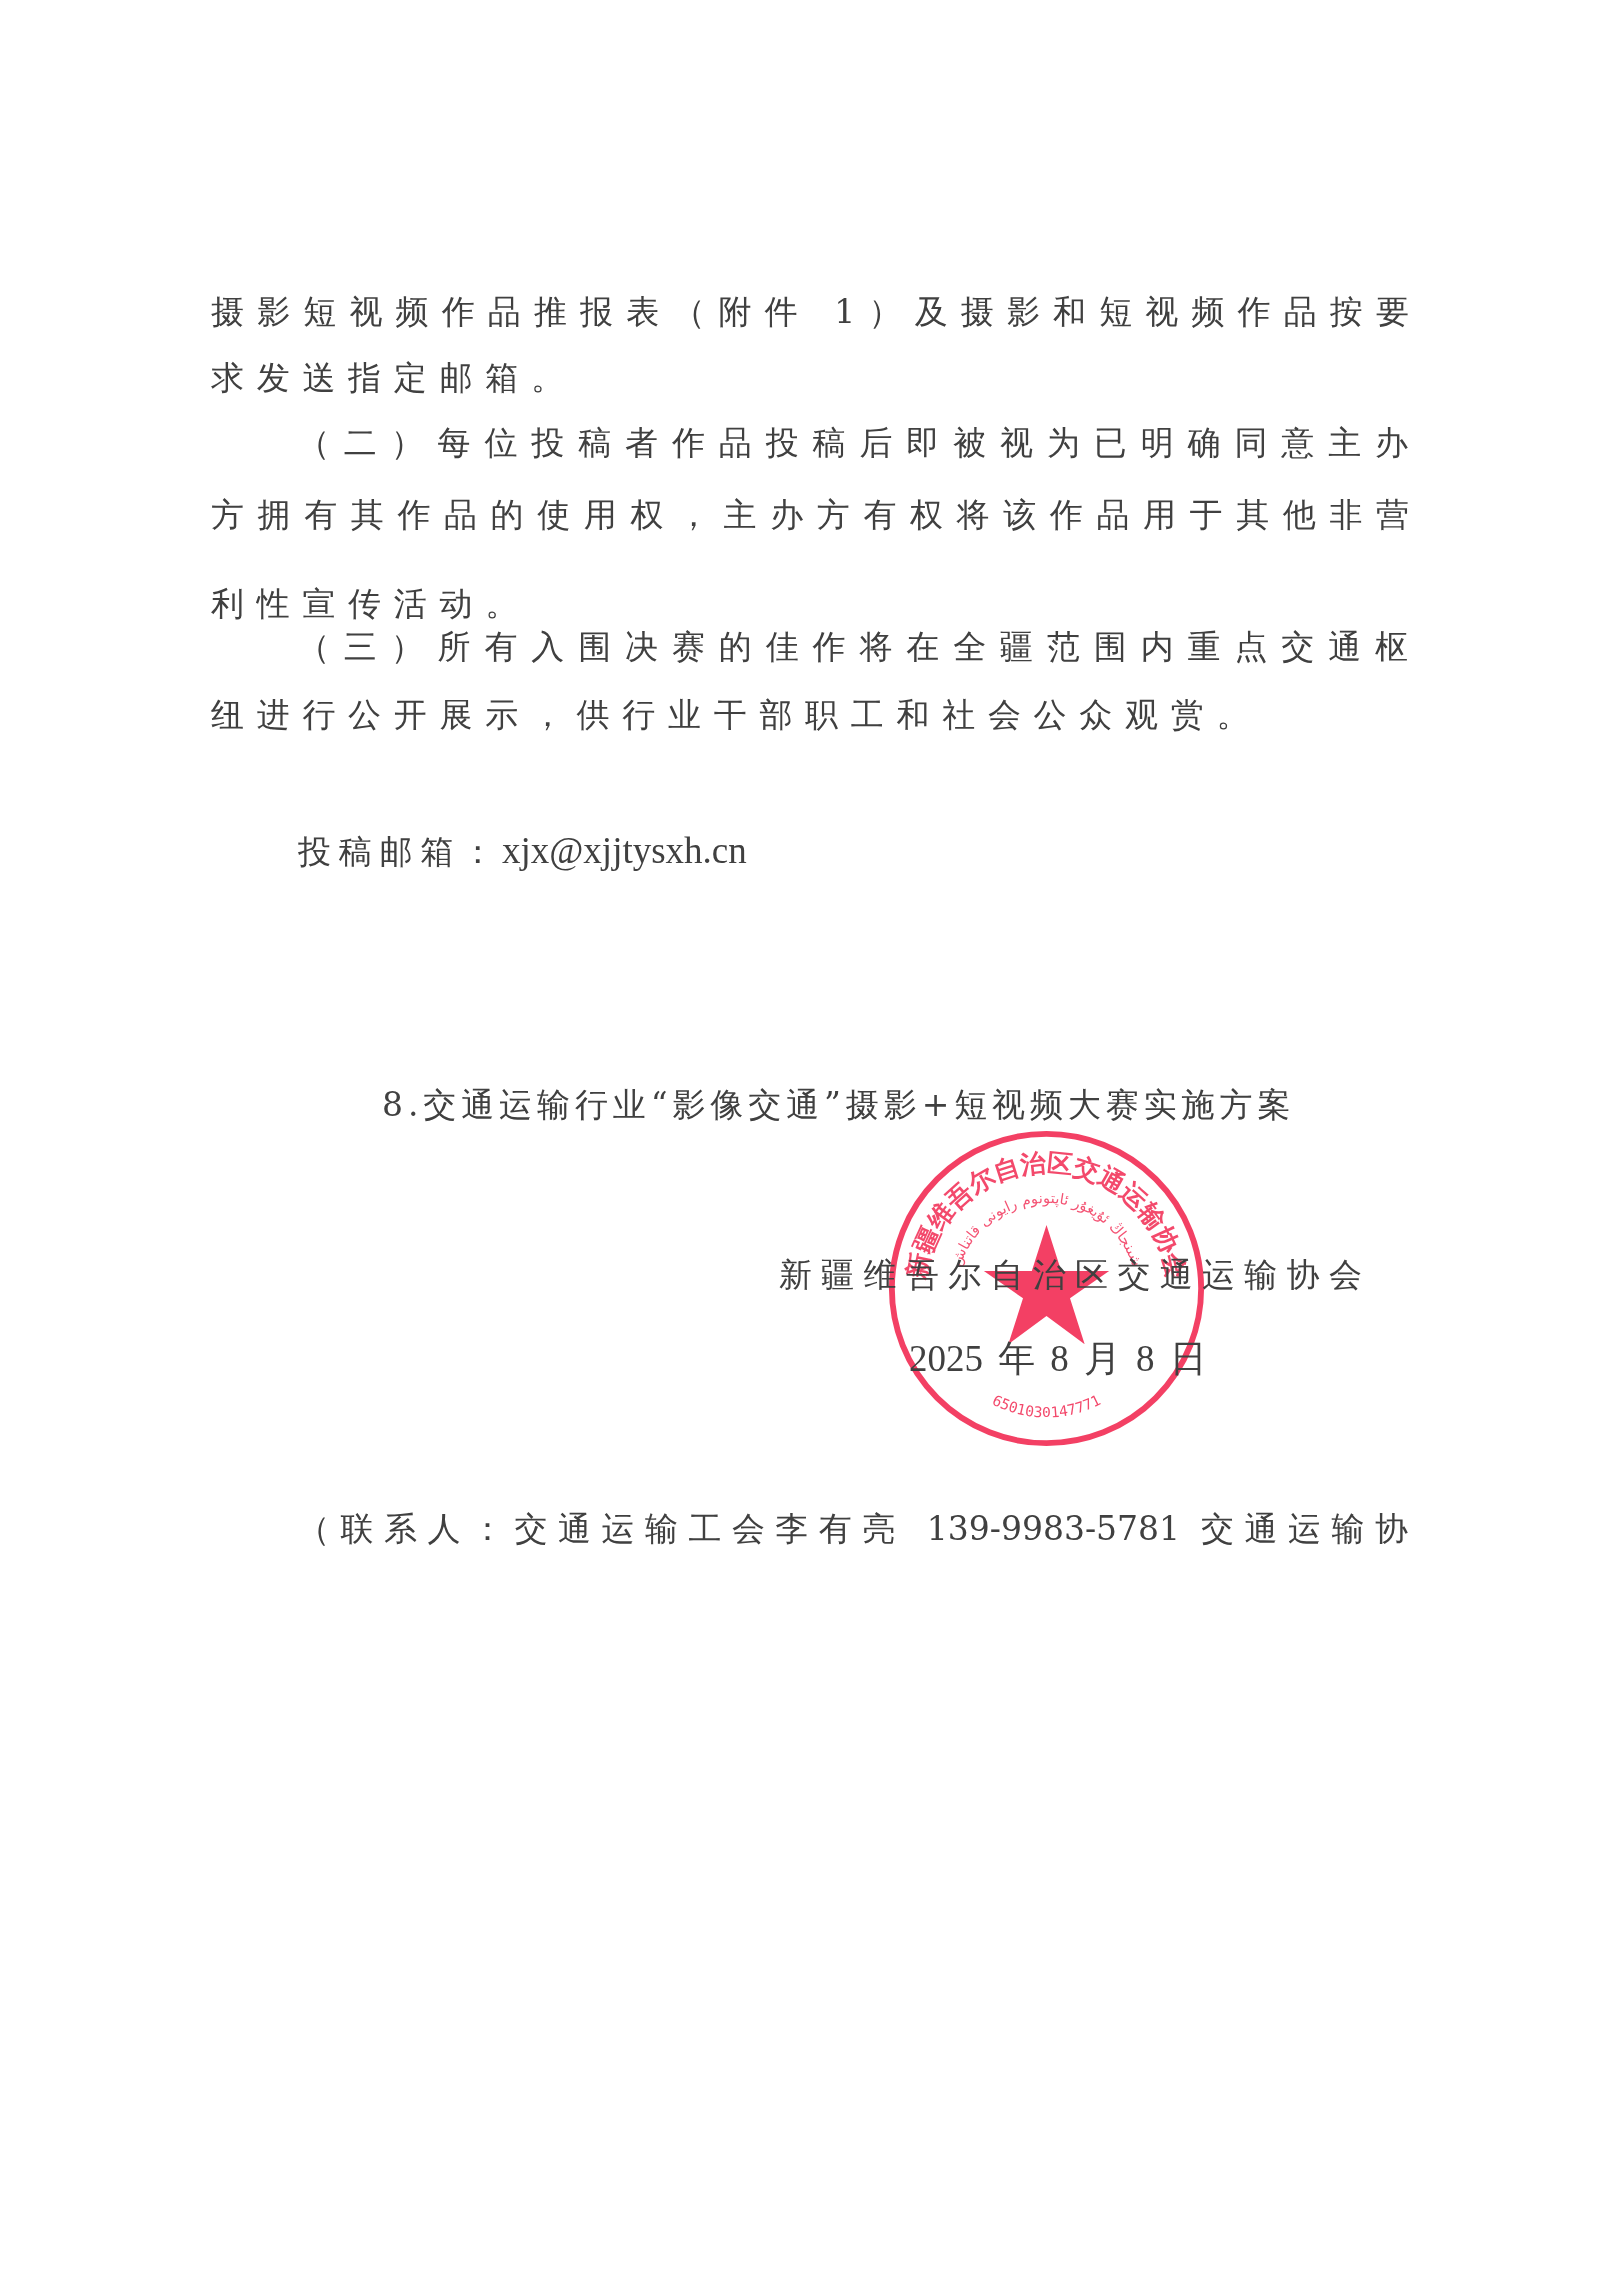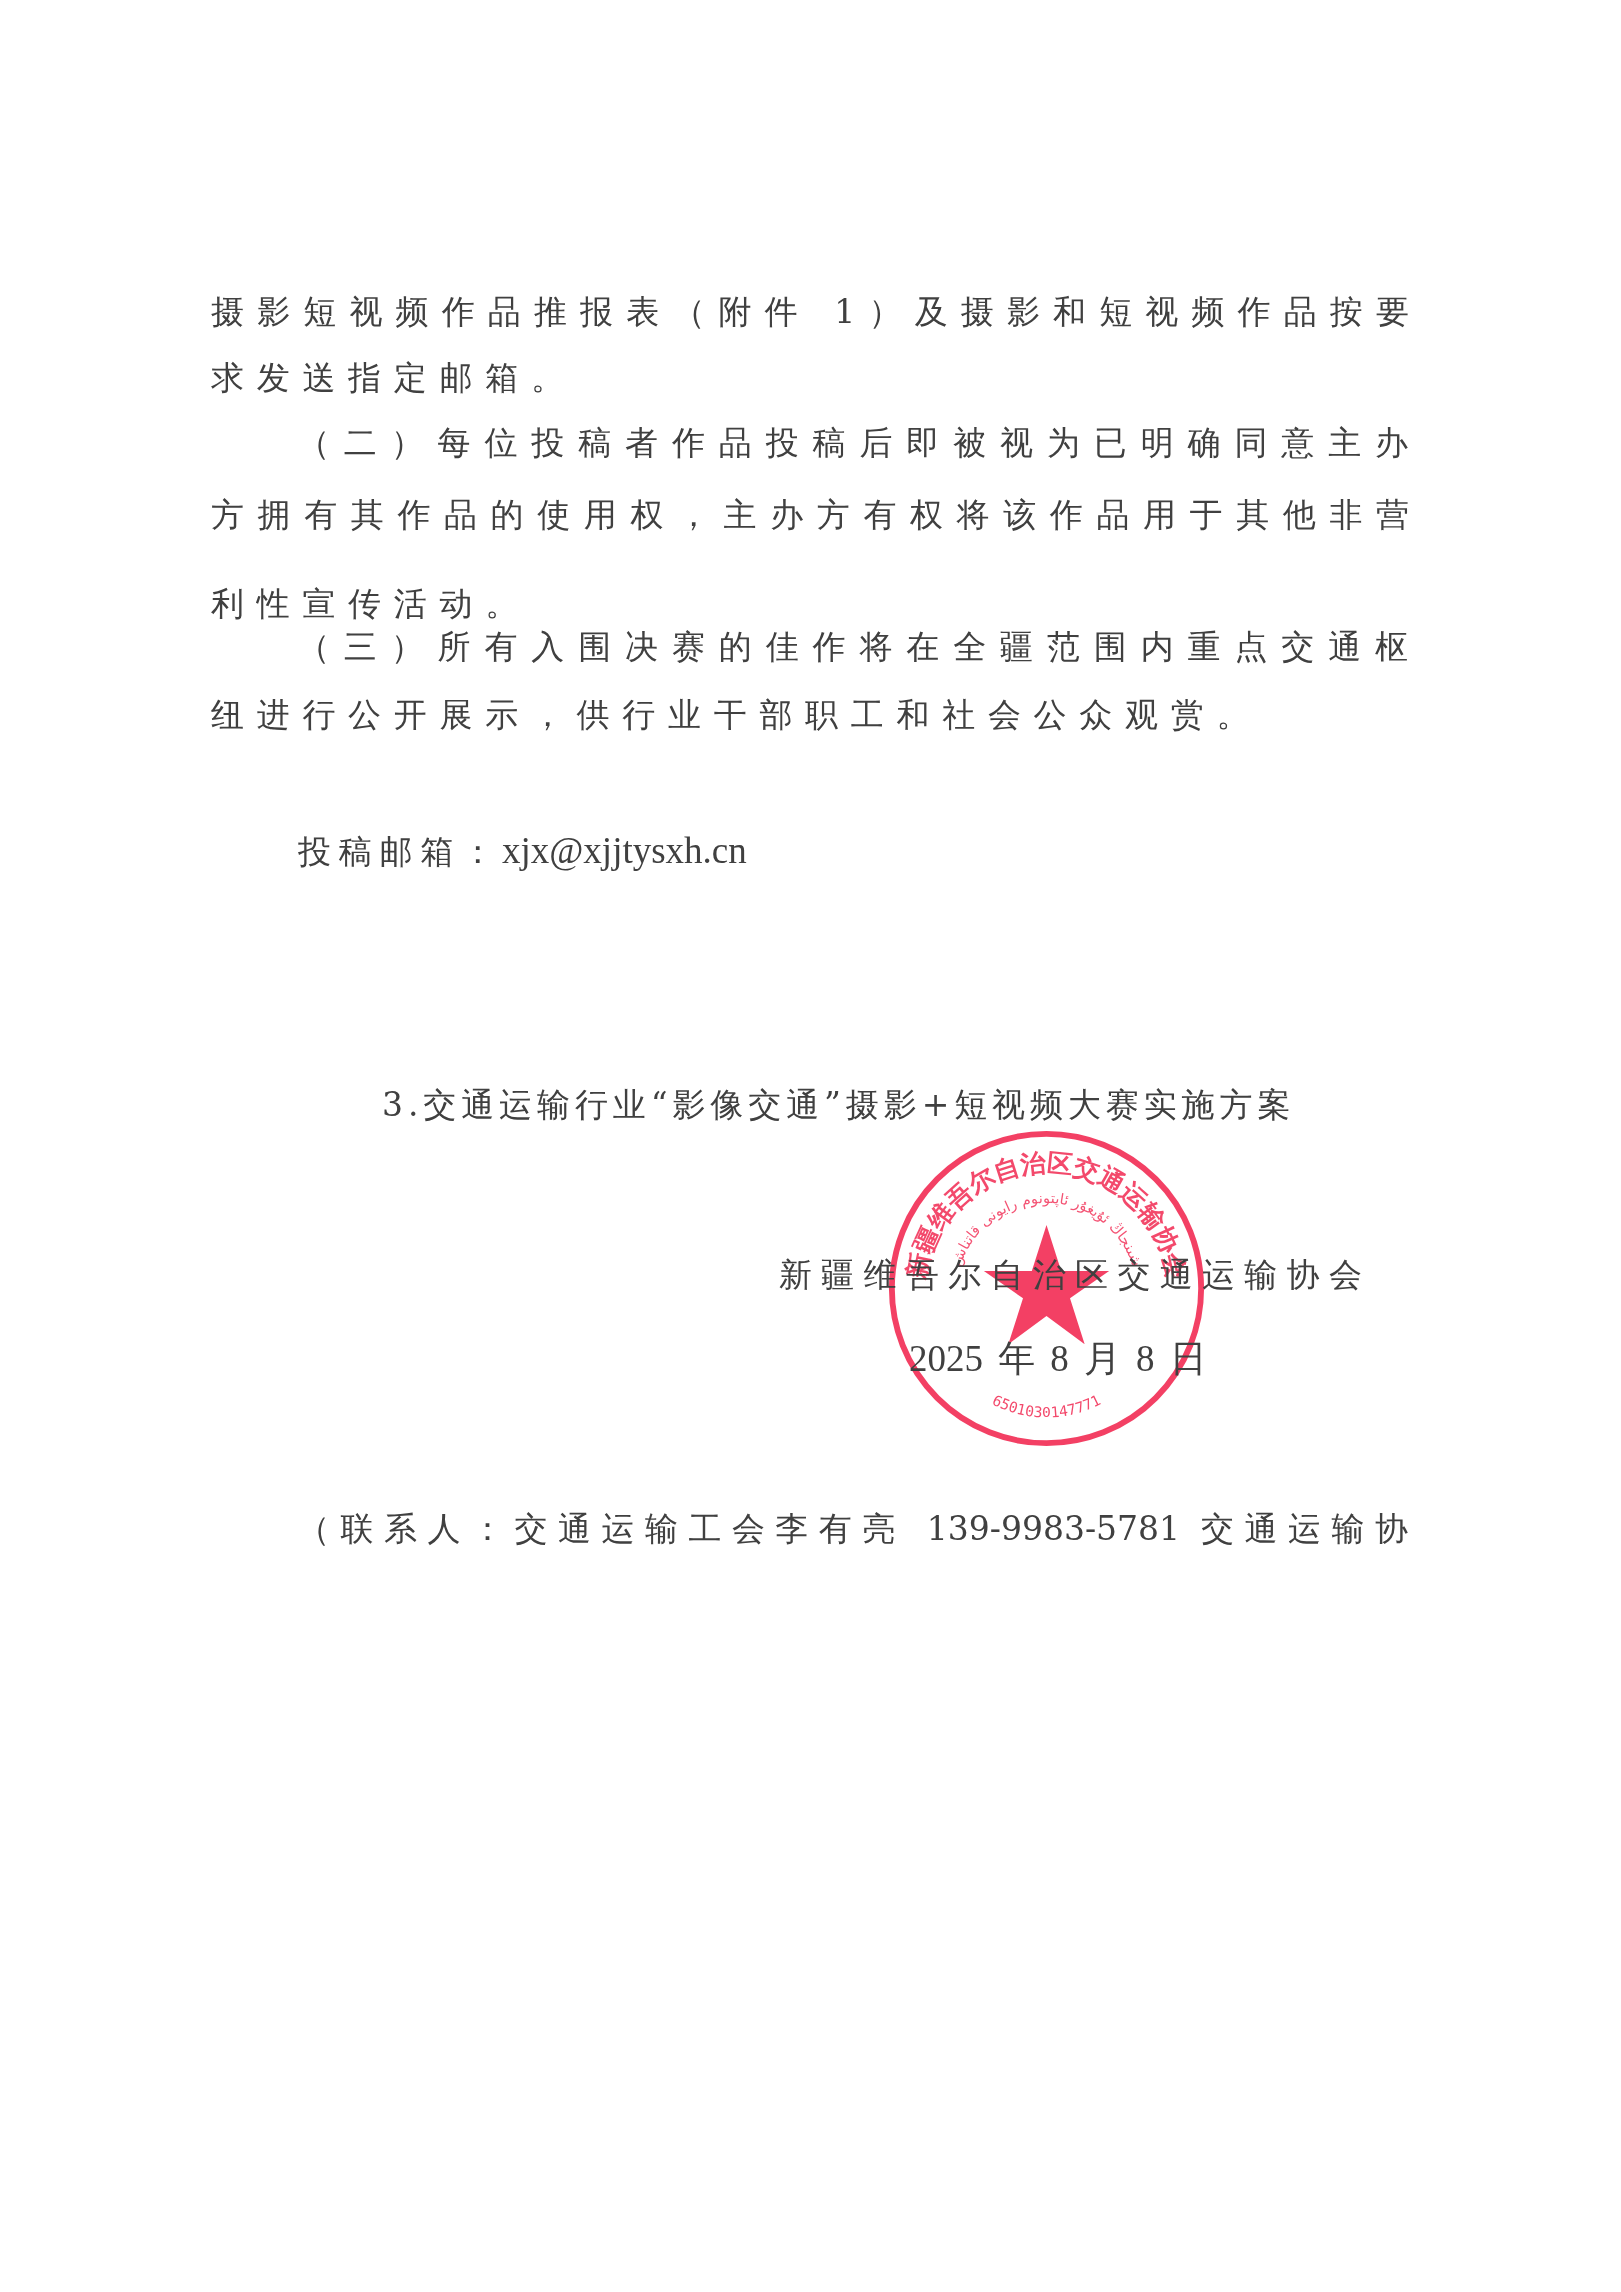--- a/index.html
+++ b/index.html
@@ -27,21 +27,21 @@
   <div class="line just body-line" style="top:495px;">方拥有其作品的使用权，主办方有权将该作品用于其他非营</div>
   <div class="line" style="left:211px; top:559px; letter-spacing:12.7px;margin-top:25px;">利性宣传活动。</div>
 
   <div class="line" style="left:211px; top:695px; letter-spacing:12.7px;">纽进行公开展示，供行业干部职工和社会公众观赏。</div>
   <div class="line just" style="left:297px; width:1111px; top:627px;">（三）所有入围决赛的佳作将在全疆范围内重点交通枢</div>
 
   <div class="line" style="left:298px; top:831px;">
     <span style="letter-spacing:7.8px;">投稿邮箱：</span><span style="font-family:'Liberation Serif',serif; font-size:37px;">xjx@xjjtysxh.cn</span>
   </div>
 
-  <div class="line" style="left:382px; top:1085px; letter-spacing:4.9px;">3.交通运输行业“影像交通”摄影+短视频大赛实施方案</div>
+  <div class="line" style="left:382px; top:1085px; letter-spacing:4.9px;">8.交通运输行业“影像交通”摄影+短视频大赛实施方案</div>
 
   <svg class="seal" viewBox="0 0 330 330" xmlns="http://www.w3.org/2000/svg">
     <defs>
       <path id="sealArcOuter" d="M 55 230 A 125 125 0 1 1 275 230" fill="none"></path>
       <path id="sealArcInner" d="M 85 215 A 92 92 0 1 1 245 215" fill="none"></path>
       <path id="sealArcBottom" d="M 70 250 A 120 120 0 0 0 260 250" fill="none"></path>
     </defs>
     <circle cx="165" cy="165" r="158" fill="none" stroke="#F2365C" stroke-width="6" opacity="0.95"></circle>
     <text font-family="'DejaVu Sans', sans-serif" font-size="26" font-weight="bold" fill="#F2365C" opacity="0.9">
       <textPath href="#sealArcOuter" startOffset="50%" text-anchor="middle">新疆维吾尔自治区交通运输协会</textPath>

